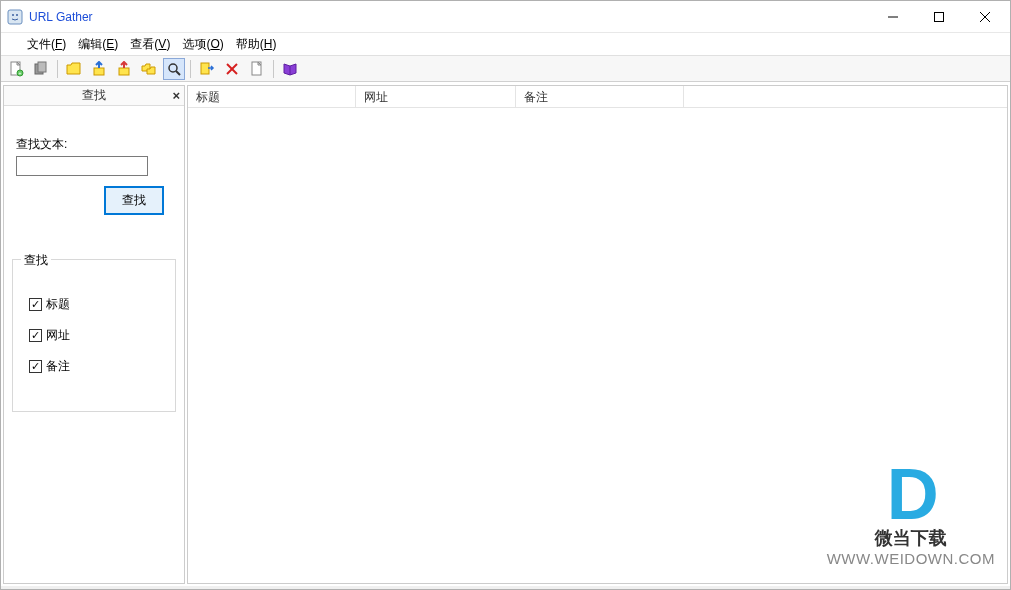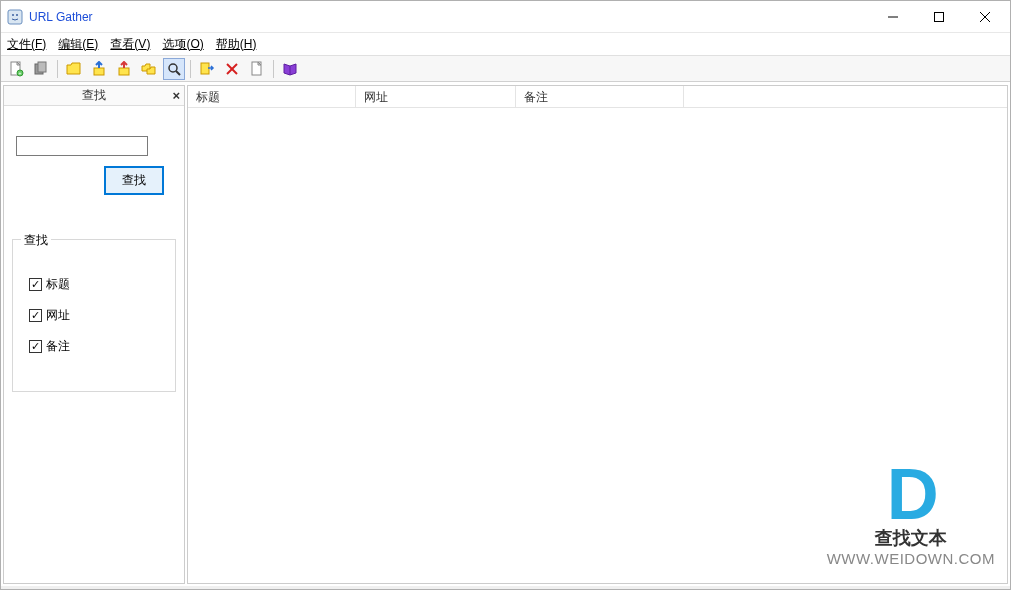--- a/index.html
+++ b/index.html
@@ -30,23 +30,22 @@
 .win-btn {
   width: 46px; height: 100%;
   display: flex; align-items: center; justify-content: center;
   font-size: 12px; color: #000;
 }
 .menubar {
   height: 23px;
   background: #fff;
   display: flex;
   align-items: center;
-  padding: 0 0;
+  padding: 0 20px;
   border-bottom: 1px solid #e0e0e0;
-  text-decoration: underline;
 }
 .menu-item {
   padding: 2px 6px;
   color: #000;
 }
 .menu-item u { text-decoration: underline; }
 .toolbar {
   height: 26px;
   background: #f7f7f7;
   border-bottom: 1px solid #d0d0d0;
@@ -285,20 +284,21 @@
   </div>
 </div>
 
 <div class="content">
   <div class="sidebar">
     <div class="panel-header">
       <span>查找</span>
       <span class="panel-close">×</span>
     </div>
     <div class="panel-body">
+      <label>查找文本:</label>
       <input type="text" value="" style="">
       <div class="btn-find">查找</div>
     </div>
     <div class="fieldset">
       <span class="legend">查找</span>
       <div class="check-row">
         <span class="checkmark">✓</span>
         <span>标题</span>
       </div>
       <div class="check-row">
@@ -313,18 +313,18 @@
   </div>
 
   <div class="main-list">
     <div class="list-header">
       <div class="col c1">标题</div>
       <div class="col c2">网址</div>
       <div class="col c3">备注</div>
     </div>
     <div class="watermark">
       <div class="d">D</div>
-      <div class="t1">查找文本</div>
+      <div class="t1">微当下载</div>
       <div class="t2">WWW.WEIDOWN.COM</div>
     </div>
   </div>
 </div>
 <div class="bottombar"></div>
 
 </body></html>

